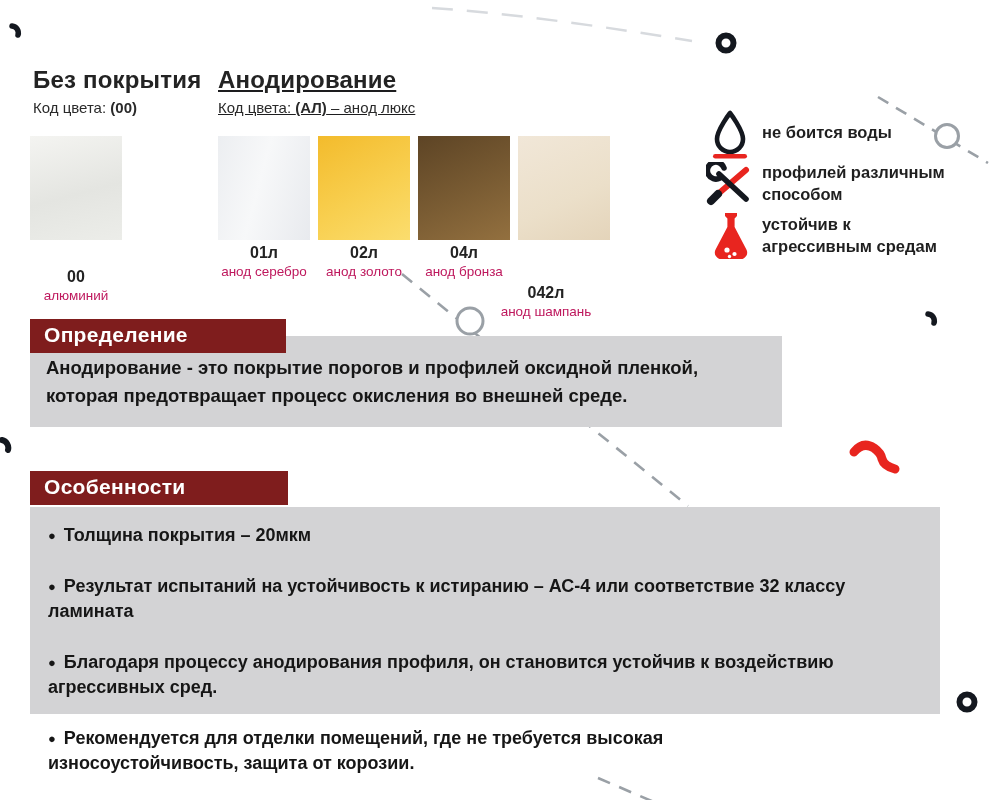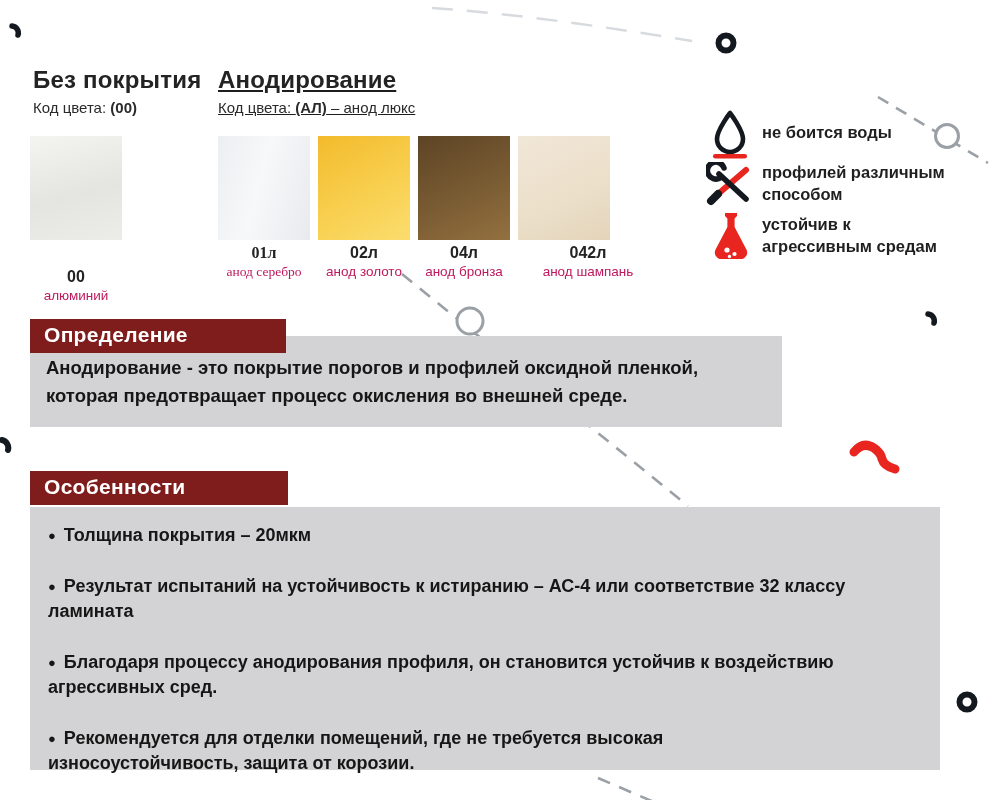--- a/index.html
+++ b/index.html
@@ -90,33 +90,33 @@
   <div class="swatch" style="left: 30px; background: linear-gradient(165deg, rgb(244, 244, 241) 0%, rgb(228, 229, 225) 55%, rgb(236, 237, 233) 100%);"></div>
   <div class="swatch" style="left: 218px; background: linear-gradient(105deg, rgb(236, 238, 241) 0%, rgb(247, 248, 249) 45%, rgb(232, 234, 238) 100%);"></div>
   <div class="swatch" style="left: 318px; background: linear-gradient(150deg, rgb(243, 187, 44) 0%, rgb(248, 207, 79) 55%, rgb(251, 221, 110) 100%);"></div>
   <div class="swatch" style="left: 418px; background: linear-gradient(155deg, rgb(93, 68, 37) 0%, rgb(122, 92, 51) 55%, rgb(147, 112, 63) 100%);"></div>
   <div class="swatch" style="left: 518px; background: linear-gradient(155deg, rgb(241, 231, 216) 0%, rgb(235, 223, 201) 60%, rgb(228, 212, 186) 100%);"></div>
 
   <div class="swatch-label" style="left:14px;margin-top:24px;">
     <div class="code">00</div>
     <div class="name">алюминий</div>
   </div>
-  <div class="swatch-label" style="left:202px;font-family:Liberation Serif, serif;">
+  <div class="swatch-label" style="left:202px;">
     <div class="code">01л</div>
     <div class="name">анод серебро</div>
   </div>
   <div class="swatch-label" style="left:302px;">
     <div class="code">02л</div>
     <div class="name">анод золото</div>
   </div>
   <div class="swatch-label" style="left:402px;">
     <div class="code">04л</div>
     <div class="name">анод бронза</div>
   </div>
-  <div class="swatch-label" style="left:526px;">
+  <div class="swatch-label" style="left:484px;margin-top:40px;">
     <div class="code">042л</div>
     <div class="name">анод шампань</div>
   </div>
 
   <div class="benefit-icon" style="left:708px; top:108px;">
     <svg width="44" height="52" viewBox="0 0 44 52">
       <path d="M22 5 C22 5 9 22 9 31 a13 13 0 0 0 26 0 C35 22 22 5 22 5 Z" fill="none" stroke="#14181f" stroke-width="4.6" stroke-linejoin="round"></path>
       <rect x="5" y="46" width="34" height="4.6" rx="2.3" fill="#e8251f"></rect>
     </svg>
   </div>
@@ -140,20 +140,20 @@
     </svg>
   </div>
   <div class="benefit-text" style="left:762px; top:214px; width:185px;">устойчив к агрессивным средам</div>
 
   <div class="banner" style="left:30px; top:319px; width:256px;">Определение</div>
   <div class="panel definition-panel" style="left:30px; top:336px; width:752px; height:91px;">
     <div class="definition-text">Анодирование - это покрытие порогов и профилей оксидной пленкой, которая предотвращает процесс окисления во внешней среде.</div>
   </div>
 
   <div class="banner" style="left:30px; top:471px; width:258px;">Особенности</div>
-  <div class="panel features-panel" style="left:30px; top:507px; width:910px; height:263px;">
+  <div class="panel features-panel" style="left:30px; top:507px; width:910px; height:207px;">
     <div class="feature-item"><span class="dot">●</span><span>Толщина покрытия – 20мкм</span></div>
     <div class="feature-item"><span class="dot">●</span><span>Результат испытаний на устойчивость к истиранию – АС-4 или соответствие 32 классу ламината</span></div>
     <div class="feature-item"><span class="dot">●</span><span>Благодаря процессу анодирования профиля, он становится устойчив к воздействию агрессивных сред.</span></div>
     <div class="feature-item"><span class="dot">●</span><span>Рекомендуется для отделки помещений,  где не требуется высокая износоустойчивость, защита от корозии.</span></div>
   </div>
 
 </div>
 
 </body></html>

